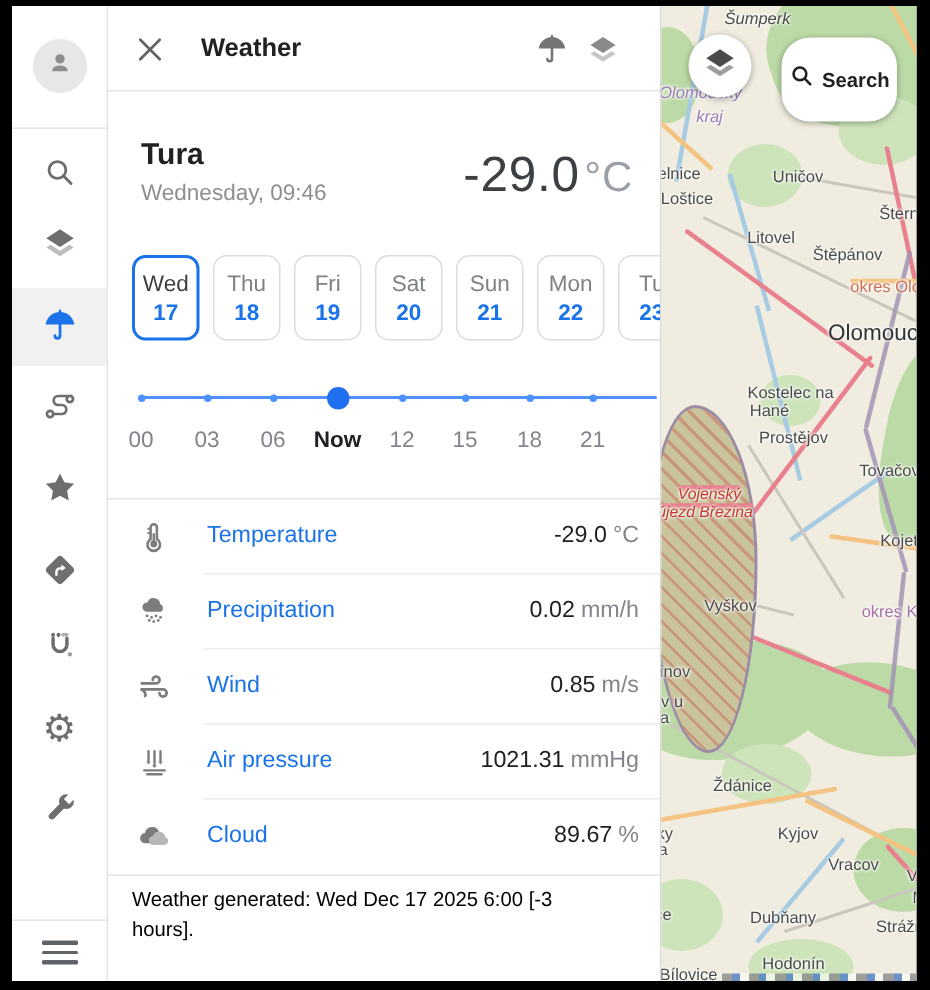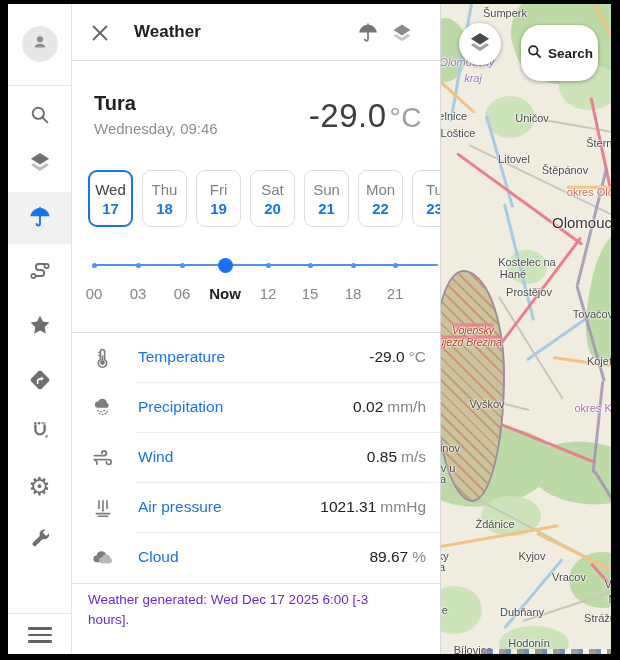--- a/index.html
+++ b/index.html
@@ -55,21 +55,21 @@
 
   .pdiv { position:absolute; left:0; width:100%; height:1px; background:#e2e2e2; }
   .srow { position:absolute; left:0; width:100%; height:50px; }
   .srow .ric { position:absolute; left:19px; top:13px; width:24px; height:24px; color:#7c7c7c; }
   .srow .rlab { position:absolute; left:66px; top:15px; font-size:15.5px; color:#1a73e8; cursor:pointer; }
   .srow .rval { position:absolute; right:14px; top:15px; font-size:15.5px; color:#202124; }
   .srow .rval .u { color:#80868b; margin-left:4px; }
   .rowdiv { position:absolute; left:64px; right:0; bottom:0; height:1px; background:#ececec; }
 
   .pfoot { position:absolute; left:16px; top:586px; width:305px; font-size:13.5px;
-    line-height:20px; color:#6d28d9; }
+    line-height:20px; color:#000000; }
 
   
   #map { position:relative; flex:1; background:#f0ecdf; overflow:hidden; }
   #map .g { position:absolute; background:#bcdaa6; }
   #map .g2 { position:absolute; background:#cde4ba; }
   #map .rd { position:absolute; height:3px; background:#e8808d; border-radius:2px; transform-origin:left center; }
   #map .or { position:absolute; height:2.5px; background:#f5c381; border-radius:2px; transform-origin:left center; }
   #map .py { position:absolute; height:2.5px; background:#a393b5; opacity:.85; border-radius:2px; transform-origin:left center; }
   #map .gy { position:absolute; height:2px; background:#c9c6bd; transform-origin:left center; }
   #map .bl { position:absolute; width:2.5px; background:#a6cbe3; transform-origin:center top; }
@@ -396,21 +396,21 @@
       <div class="py" style="left:136px;top:280px;width:100px;transform:rotate(74deg)"></div>
       <div class="py" style="left:162px;top:376px;width:92px;transform:rotate(96deg)"></div>
       <div class="py" style="left:154px;top:466px;width:115px;transform:rotate(58deg)"></div>
 
       <div class="mil">
           <i></i>
         </div>
     </div>
 
     <div>
-        <span class="mlab" style="left: 64px; top: 9px;">Šumperk</span>
+        <span class="mlab" style="left: 64px; top: 9px; font-style: italic;">Šumperk</span>
         <span class="mlab pv" style="left: 26px; top: 58px;">Olomoucký</span>
         <span class="mlab pv" style="left: 32px; top: 74px;">kraj</span>
         <span class="mlab" style="left: 1px; top: 112px;">Mohelnice</span>
         <span class="mlab" style="left: 17px; top: 129px;">Loštice</span>
         <span class="mlab" style="left: 91px; top: 114px;">Uničov</span>
         <span class="mlab" style="left: 169px; top: 139px;">Šternberk</span>
         <span class="mlab" style="left: 73px; top: 155px;">Litovel</span>
         <span class="mlab" style="left: 124px; top: 166px;">Štěpánov</span>
         <span class="mlab or" style="left: 157px; top: 183px;">okres Olomo</span>
         <span class="mlab big" style="left: 141px; top: 218px;">Olomouc</span>
@@ -430,21 +430,21 @@
         <span class="mlab" style="left: 1px; top: 552px;">iky</span>
         <span class="mlab" style="left: 1px; top: 563px;">a</span>
         <span class="mlab" style="left: 91px; top: 552px;">Kyjov</span>
         <span class="mlab" style="left: 128px; top: 573px;">Vracov</span>
         <span class="mlab" style="left: 170px; top: 580px;">Ve</span>
         <span class="mlab" style="left: 172px; top: 595px;">M</span>
         <span class="mlab" style="left: 1px; top: 606px;">ce</span>
         <span class="mlab" style="left: 81px; top: 608px;">Dubňany</span>
         <span class="mlab" style="left: 166px; top: 614px;">Strážnice</span>
         <span class="mlab" style="left: 88px; top: 639px;">Hodonín</span>
-        <span class="mlab" style="left: 32px; top: 646px;">Bílovice</span>
+        <span class="mlab" style="left: 18px; top: 646px;">Bílovice</span>
       </div>
 
     <div class="fab">
       <span>
         <svg width="26" height="26" viewBox="0 0 24 24">
             <path d="M12 3.6 20.4 9 12 14.4 3.6 9Z" fill="#4a4a4a"></path>
             <path d="M12 20.2 3.6 14.8l2.6-1.7 5.8 3.7 5.8-3.7 2.6 1.7z" fill="#9e9e9e"></path>
           </svg>
       </span>
     </div>

